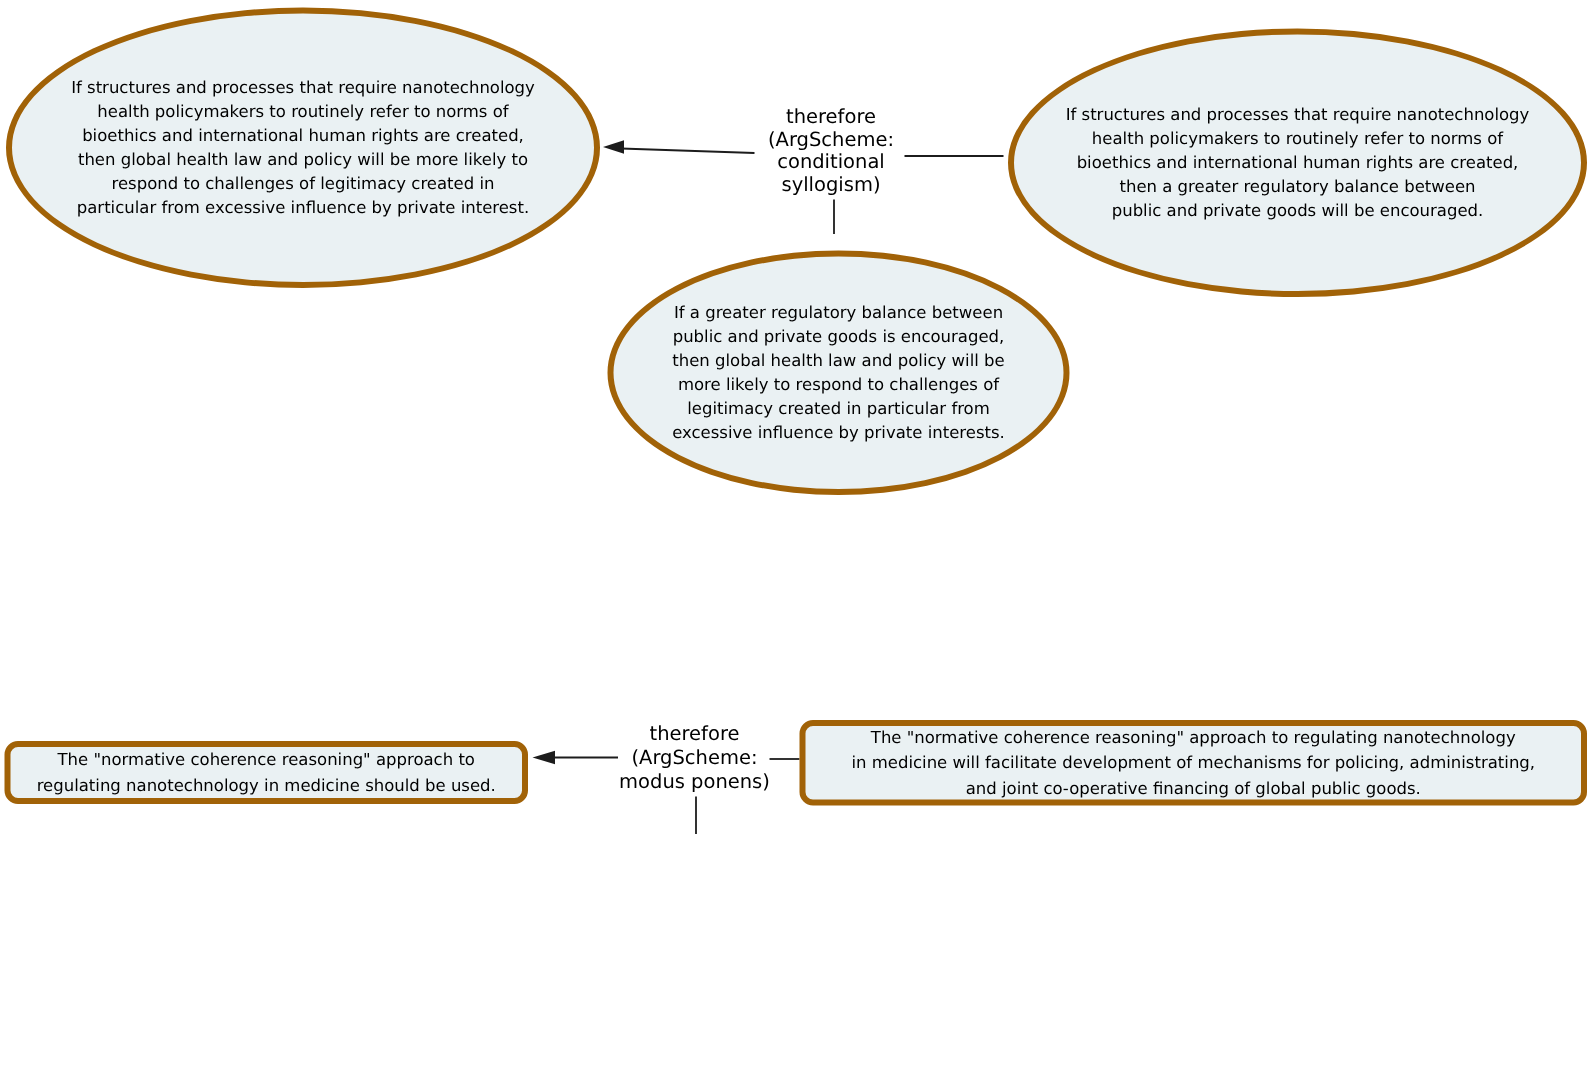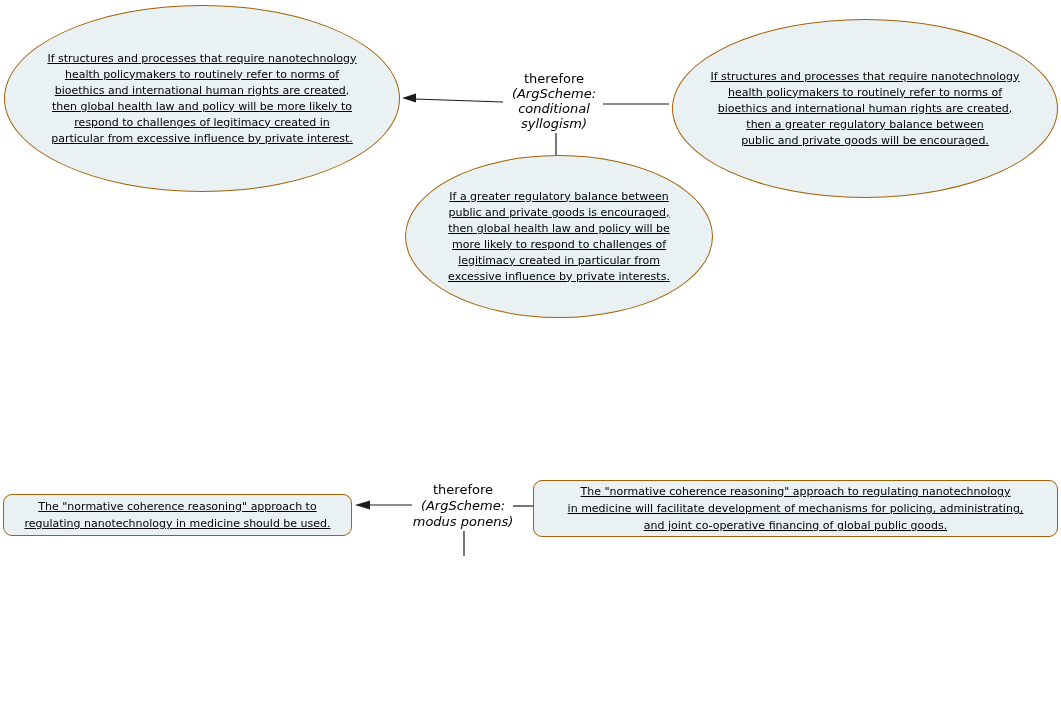--- a/index.html
+++ b/index.html
@@ -19,29 +19,28 @@
     position: absolute;
     left: 0; top: 0;
     width: 1061px;
     height: 726px;
     pointer-events: none;
   }
   .node {
     position: absolute;
     box-sizing: border-box;
     background: #eaf1f3;
-    border: 1px solid #a16207;
+    border: 4px solid #a16207;
     display: flex;
     align-items: center;
     justify-content: center;
     text-align: center;
     color: #000000;
     font-size: 11px;
     line-height: 16px;
-    text-decoration: underline;
   }
   .ellipse { border-radius: 50%; }
   .rounded-box { border-radius: 9px; line-height: 17px; }
   .node-text {
     white-space: pre-line;
     display: block;
     width: 100%;
   }
   .inference-label {
     position: absolute;
@@ -49,27 +48,26 @@
     color: #000000;
     font-size: 13px;
     line-height: 15px;
   }
   .inference-label .connective {
     display: block;
     font-style: normal;
   }
   .inference-label .scheme {
     display: block;
-    font-style: italic;
     white-space: pre-line;
   }
   
   #top-conclusion-node      { left: 4px;   top: 5px;   width: 396px; height: 187px; }
   #top-premise-right-node   { left: 672px; top: 19px;  width: 386px; height: 179px; }
-  #top-premise-bottom-node  { left: 405px; top: 155px; width: 308px; height: 163px; align-items: center; }
+  #top-premise-bottom-node  { left: 405px; top: 167px; width: 308px; height: 163px; align-items: center; }
   #top-inference-label      { left: 494px; top: 71px;  width: 120px; }
   #bottom-conclusion-node   { left: 3px;   top: 494px; width: 349px; height: 42px; }
   #bottom-premise-right-node{ left: 533px; top: 480px; width: 525px; height: 57px; }
   #bottom-premise-bottom-node{ left: 287px; top: 557px; width: 358px; height: 165px; }
   #bottom-inference-label   { left: 398px; top: 482px; width: 130px; line-height: 16px; }
   .connector { stroke: #1c1c1c; stroke-width: 1.2; }
   .arrowhead { fill: #1c1c1c; }
 </style>
 </head>
 <body>

